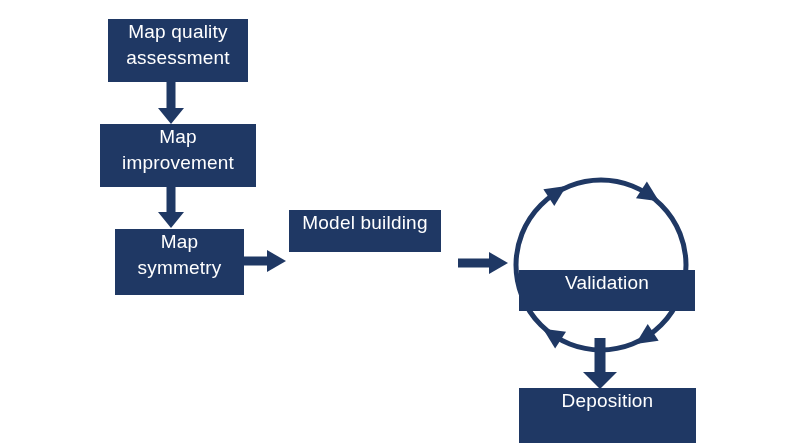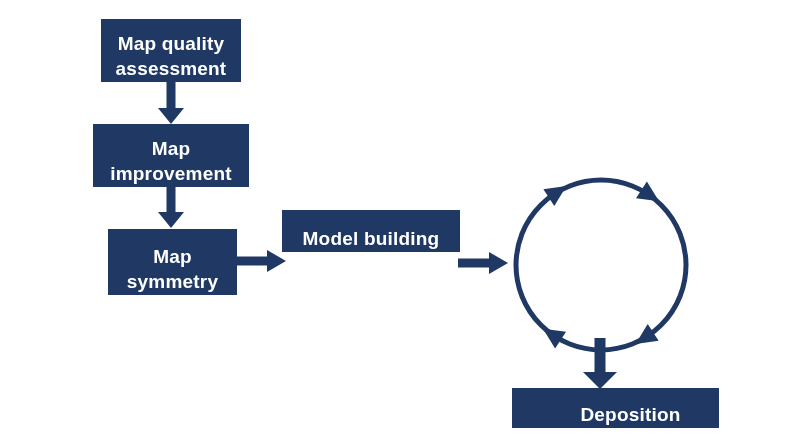--- a/index.html
+++ b/index.html
@@ -30,38 +30,39 @@
     fill: none;
     stroke: var(--navy);
     stroke-width: 5;
   }
   .flow-box {
     position: absolute;
     z-index: 2;
     background: var(--navy);
     color: var(--box-text);
     display: flex;
-    align-items: flex-end;
+    align-items: flex-start;
     justify-content: center;
     text-align: center;
     font-size: 19px;
-    font-weight: 700;
+    font-weight: 400;
     line-height: 1.35;
     white-space: pre-line;
     letter-spacing: 0.2px;
+    margin-left: 7px;
   }
   
   .b-map-quality   { left: 101px; top: 19px;  width: 140px; height: 63px; }
   .b-map-improve   { left: 93px;  top: 124px; width: 156px; height: 63px; }
   .b-map-symmetry  { left: 108px; top: 229px; width: 129px; height: 66px; }
-  .b-model-build   { left: 282px; top: 210px; width: 178px; height: 42px; }
+  .b-model-build   { left: 282px; top: 210px; width: 152px; height: 42px; }
   .b-docking       { left: 282px; top: 272px; width: 178px; height: 41px; }
   .b-refinement    { left: 512px; top: 212px; width: 176px; height: 39px; }
   .b-validation    { left: 512px; top: 270px; width: 176px; height: 41px; }
-  .b-deposition    { left: 512px; top: 388px; width: 177px; height: 40px; padding-left: 30px; }
+  .b-deposition    { left: 512px; top: 388px; width: 177px; height: 56px; }
 </style>
 </head>
 <body>
 
 <div class="canvas">
 
   <svg class="arrow-layer" viewBox="0 0 800 443" aria-hidden="true">
 
     <circle class="cycle-ring" cx="601" cy="265" r="85"></circle>
 
@@ -110,18 +111,21 @@
     <span>Map
 symmetry</span>
   </div>
 
   <div class="flow-box b-model-build">
     <span>Model building</span>
   </div>
 
 
 
+  <div class="flow-box b-validation">
+    <span>Validation</span>
+  </div>
 
   <div class="flow-box b-deposition">
     <span>Deposition</span>
   </div>
 
 </div>
 
 </body></html>

